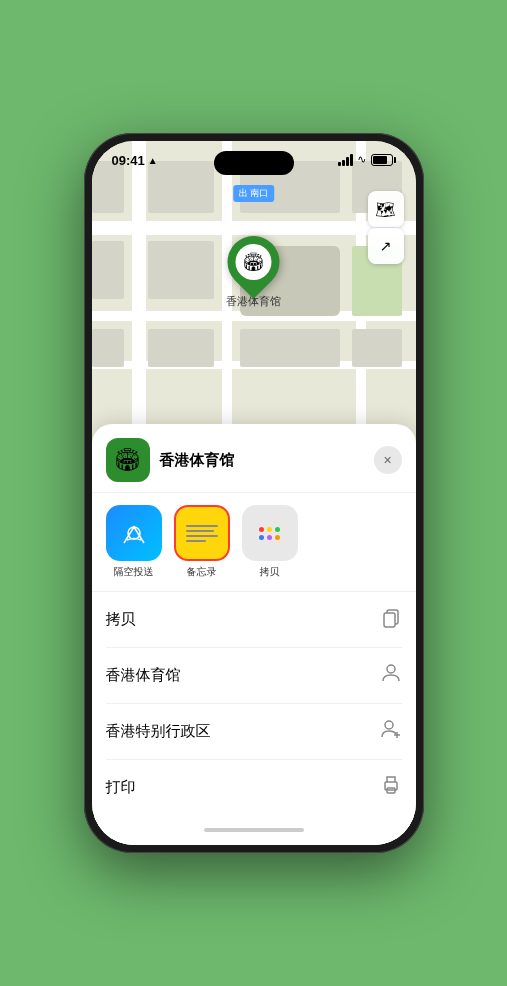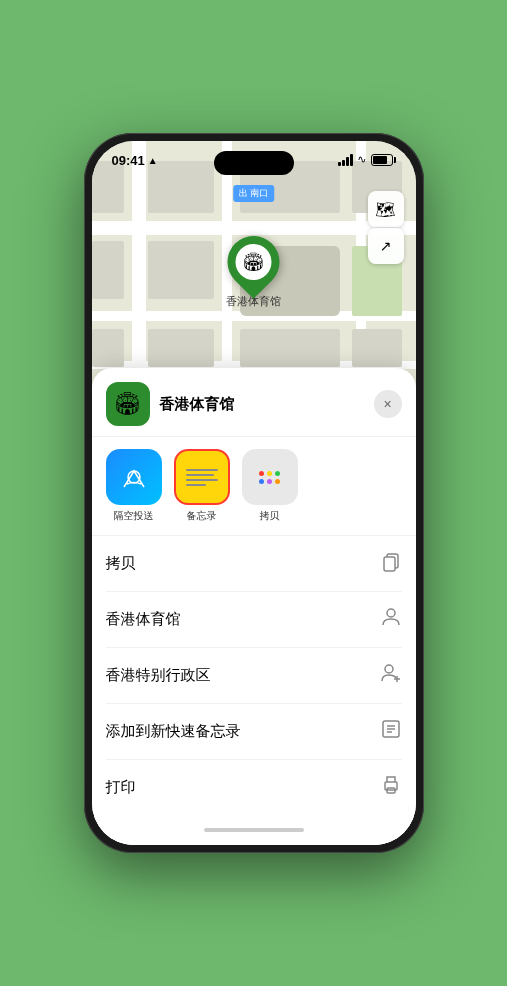--- a/index.html
+++ b/index.html
@@ -608,29 +608,20 @@
           <span class="menu-item-label">香港特别行政区</span>
           <span class="menu-item-icon">
             <svg width="22" height="22" viewBox="0 0 22 22" fill="none">
               <circle cx="9" cy="7" r="4" stroke="#888" stroke-width="1.5"></circle>
               <path d="M2 19 Q2 13 9 13 Q14 13 16 16" stroke="#888" stroke-width="1.5" fill="none"></path>
               <path d="M17 14 L17 20 M14 17 L20 17" stroke="#888" stroke-width="1.5"></path>
             </svg>
           </span>
         </div>
 
-        <div class="menu-item">
-          <span class="menu-item-label">添加到新快速备忘录</span>
-          <span class="menu-item-icon">
-            <svg width="22" height="22" viewBox="0 0 22 22" fill="none">
-              <rect x="3" y="3" width="16" height="16" rx="2" stroke="#888" stroke-width="1.5"></rect>
-              <path d="M7 8 L15 8 M7 11 L15 11 M7 14 L12 14" stroke="#888" stroke-width="1.5"></path>
-            </svg>
-          </span>
-        </div>
 
         <div class="menu-item">
           <span class="menu-item-label">打印</span>
           <span class="menu-item-icon">
             <svg width="22" height="22" viewBox="0 0 22 22" fill="none">
               <rect x="5" y="8" width="12" height="8" rx="1" stroke="#888" stroke-width="1.5"></rect>
               <rect x="7" y="14" width="8" height="5" rx="1" stroke="#888" stroke-width="1.5"></rect>
               <path d="M7 8 L7 3 L15 3 L15 8" stroke="#888" stroke-width="1.5"></path>
             </svg>
           </span>

